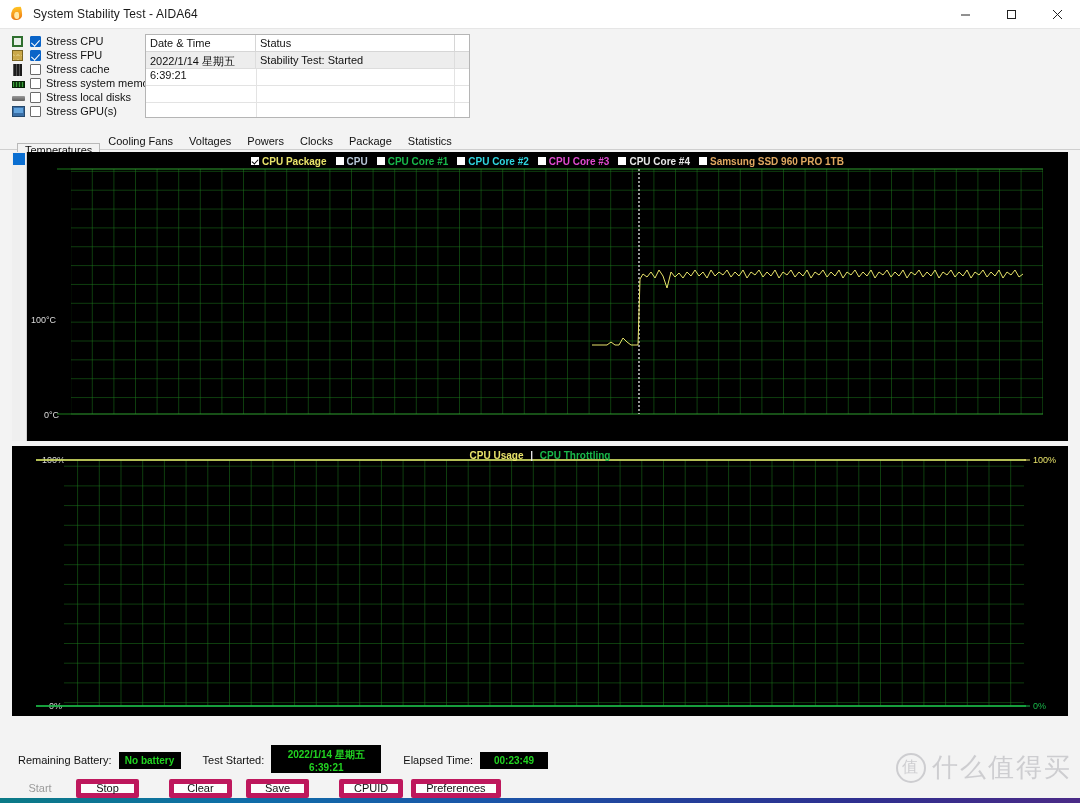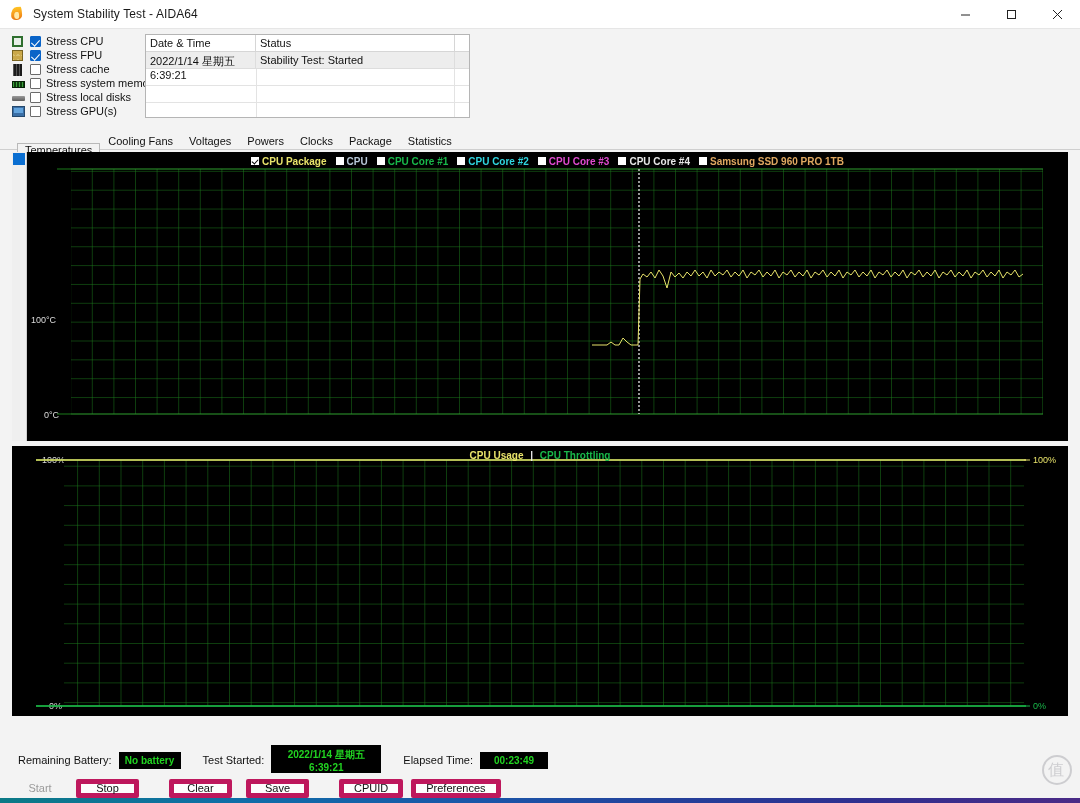--- a/index.html
+++ b/index.html
@@ -450,16 +450,17 @@
         <span>CPUID</span>
       </div>
     <div class="sp8"></div>
     <div class="btn">
         <span>Preferences</span>
       </div>
   </div>
 
   <div class="watermark">
     <span class="wm-circle">值</span>
+    <span>什么值得买</span>
   </div>
 
   <div class="taskbar"></div>
 </div>
 
 </body></html>

